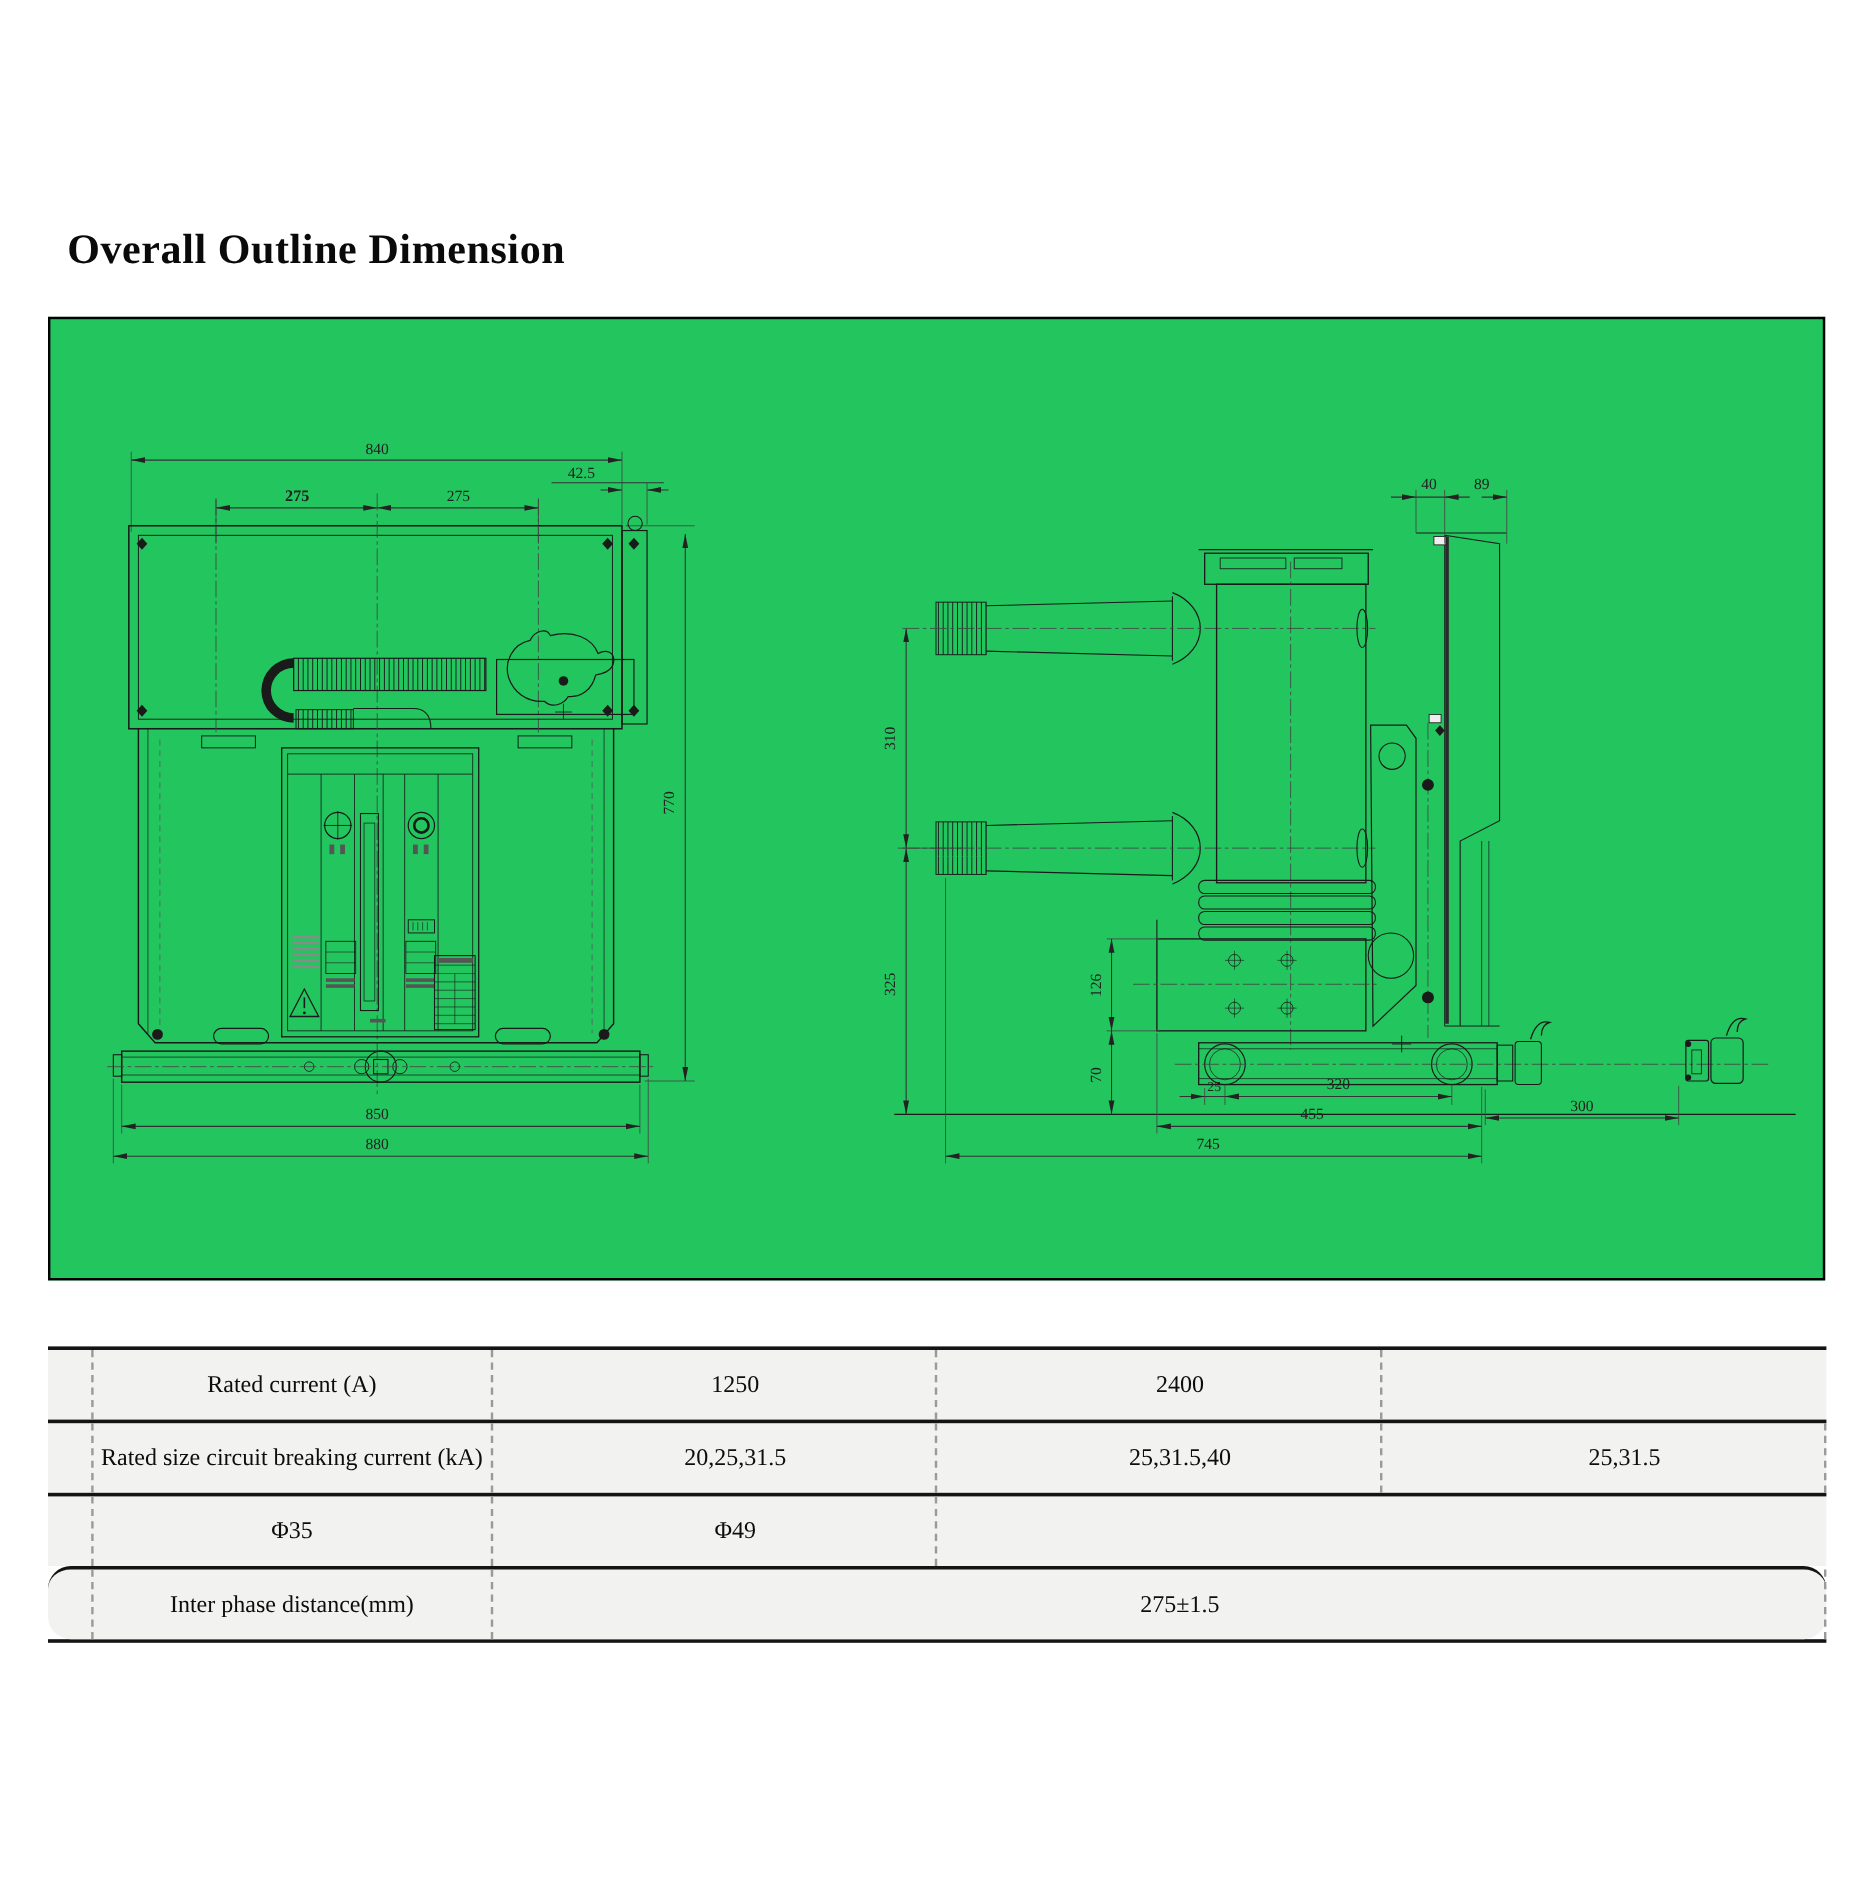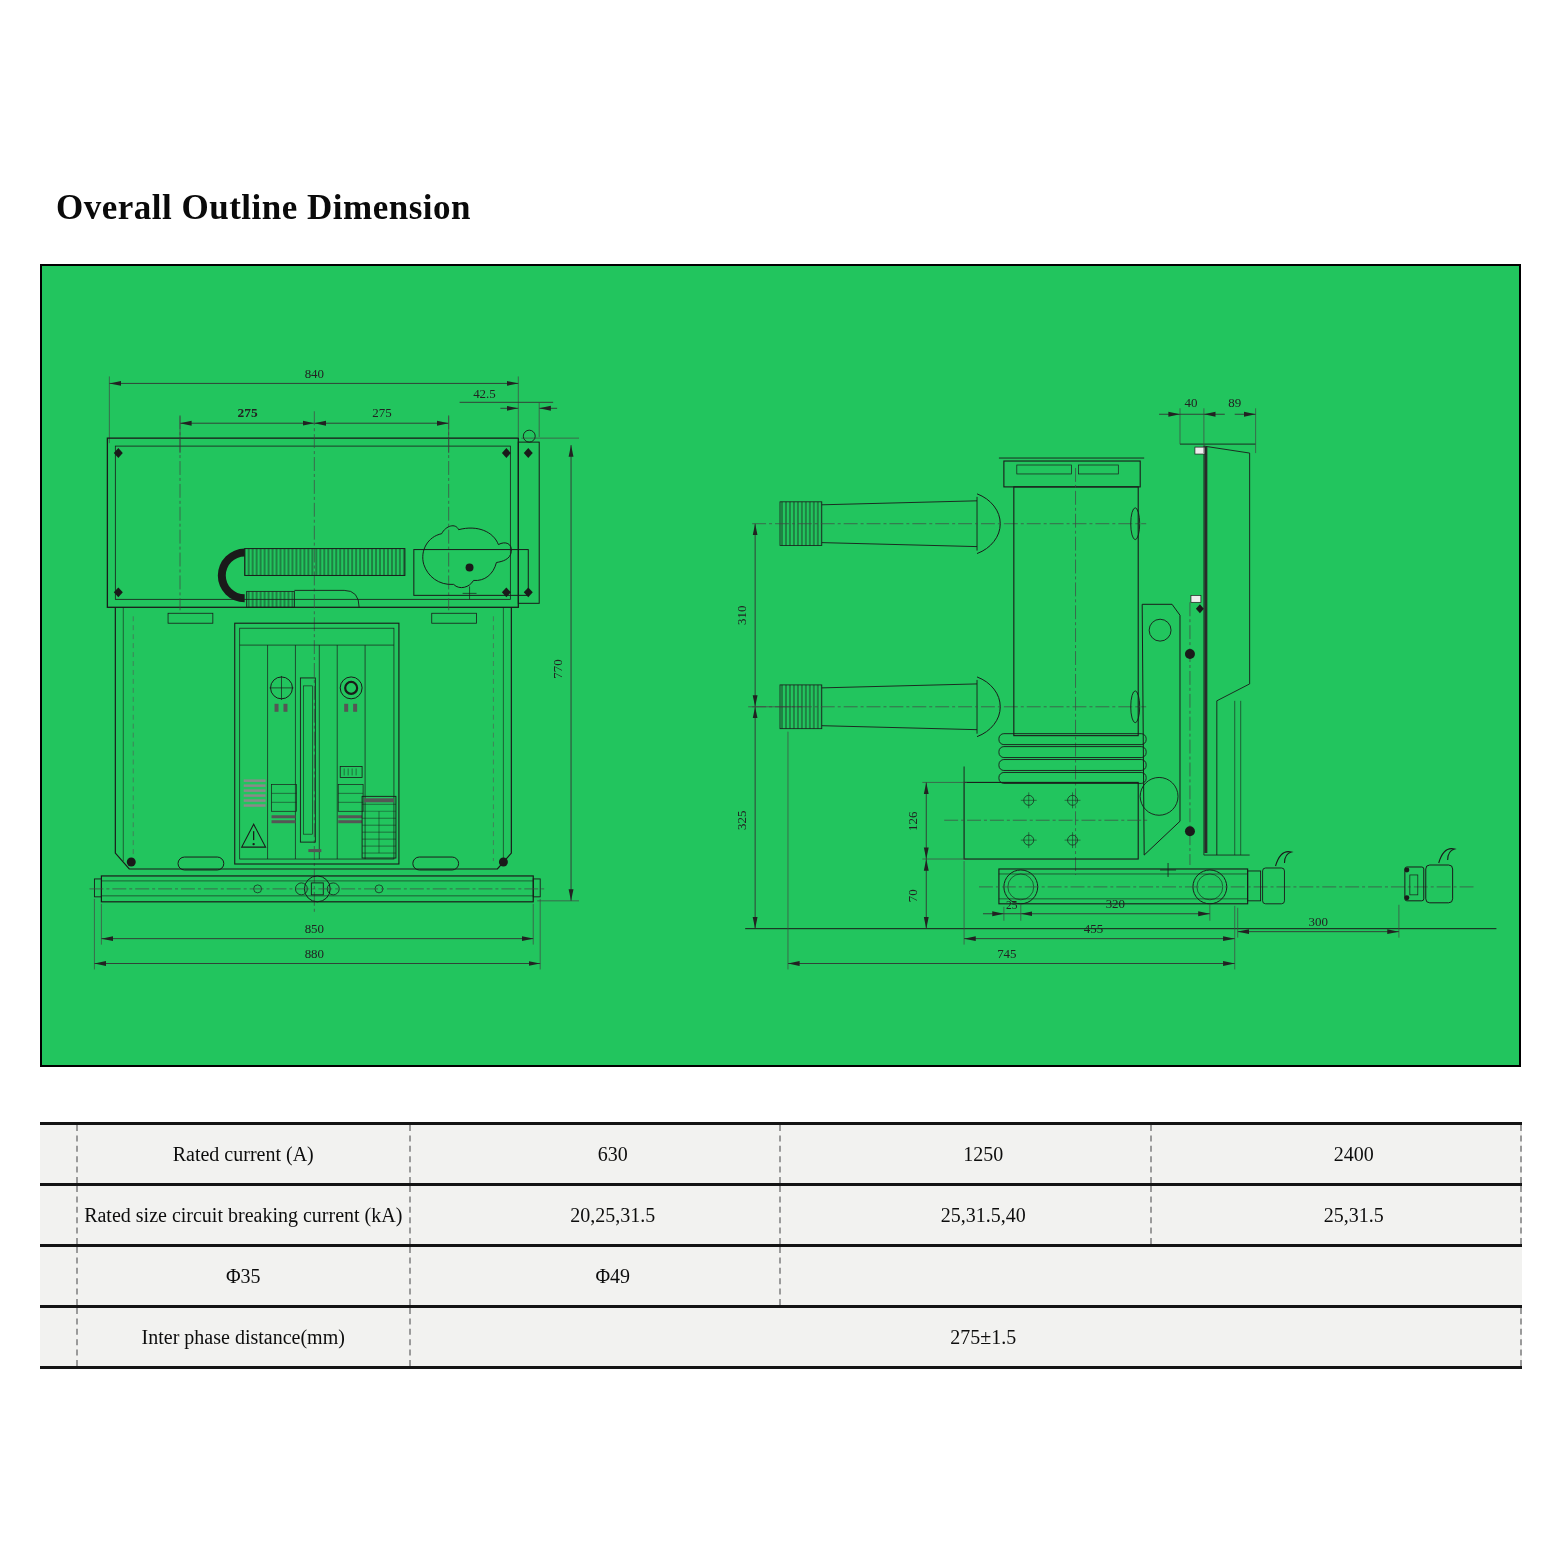--- a/index.html
+++ b/index.html
@@ -39,21 +39,21 @@
   .spec {
     position:absolute; left:40px; top:1122px; width:1482px;
     border-top:3px solid #141414; border-bottom:3px solid #141414;
     box-sizing:border-box;
   }
   .trow {
     display:grid; grid-template-columns:1fr 1fr 1fr 1fr;
     background:#f2f2f0; height:58px;
   }
   .trow + .trow { border-top:3px solid #141414; }
-  .trow.merged { grid-template-columns:1fr 3fr; }
+  .trow.merged { grid-template-columns:1fr 3fr;border-radius:19px; }
   .tcell {
     display:flex; align-items:center; justify-content:center;
     font-size:20px; color:#0d0d0d;
     border-right:2px dashed #9a9a9a; box-sizing:border-box;
     text-align:center; padding:0 6px;margin-left:36px;
   }
   .tcell:first-child { border-left:2px dashed #9a9a9a; }
 </style>
 </head>
 <body>
@@ -401,21 +401,20 @@
     <line class="dim" x1="1142" y1="149" x2="1166" y2="149"></line>
     <text class="dt" x="1153" y="142">40</text>
     <text class="dt" x="1197" y="142">89</text>
   </g>
 </svg>
 </div>
 
 <div class="spec">
   <div class="trow">
     <div class="tcell">Rated current (A)</div>
-    <div class="tcell">630</div>
     <div class="tcell">1250</div>
     <div class="tcell">2400</div>
   </div>
   <div class="trow">
     <div class="tcell">Rated size circuit breaking current (kA)</div>
     <div class="tcell">20,25,31.5</div>
     <div class="tcell">25,31.5,40</div>
     <div class="tcell">25,31.5</div>
   </div>
   <div class="trow">

